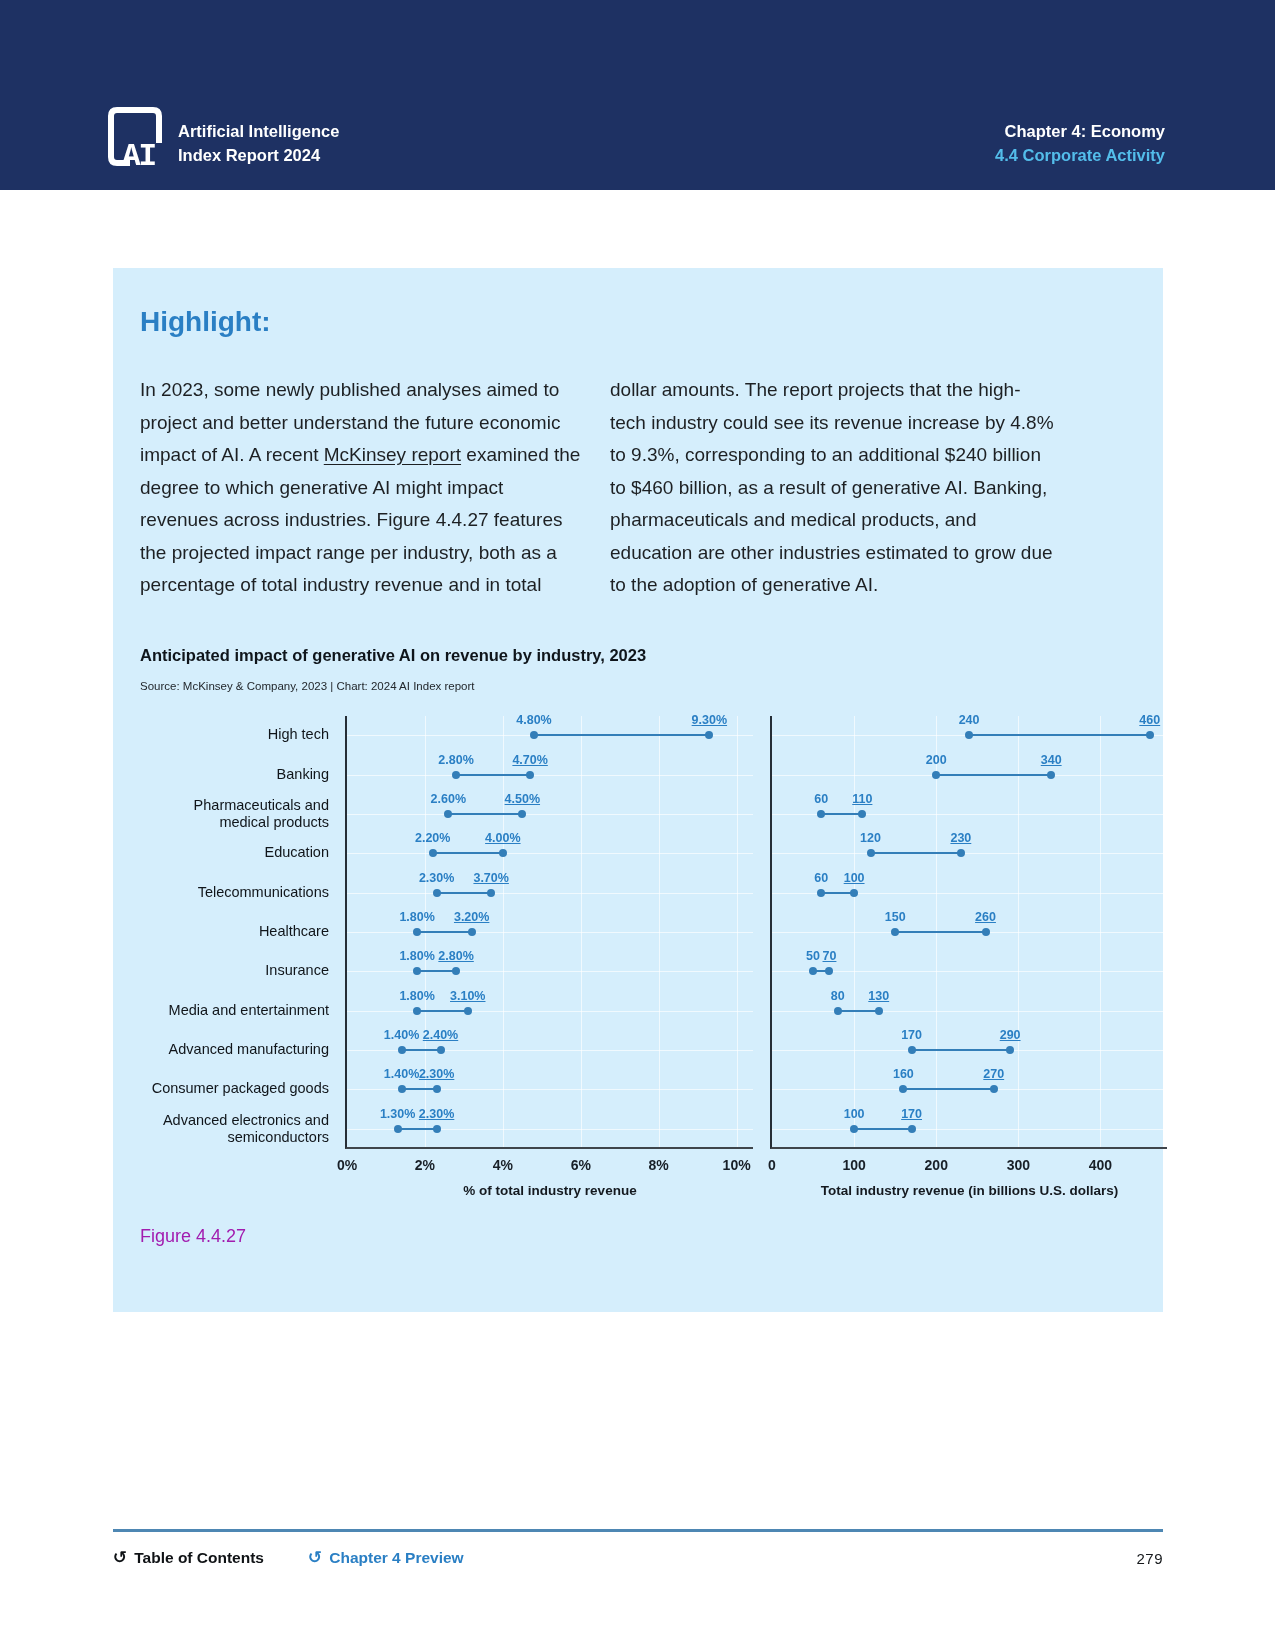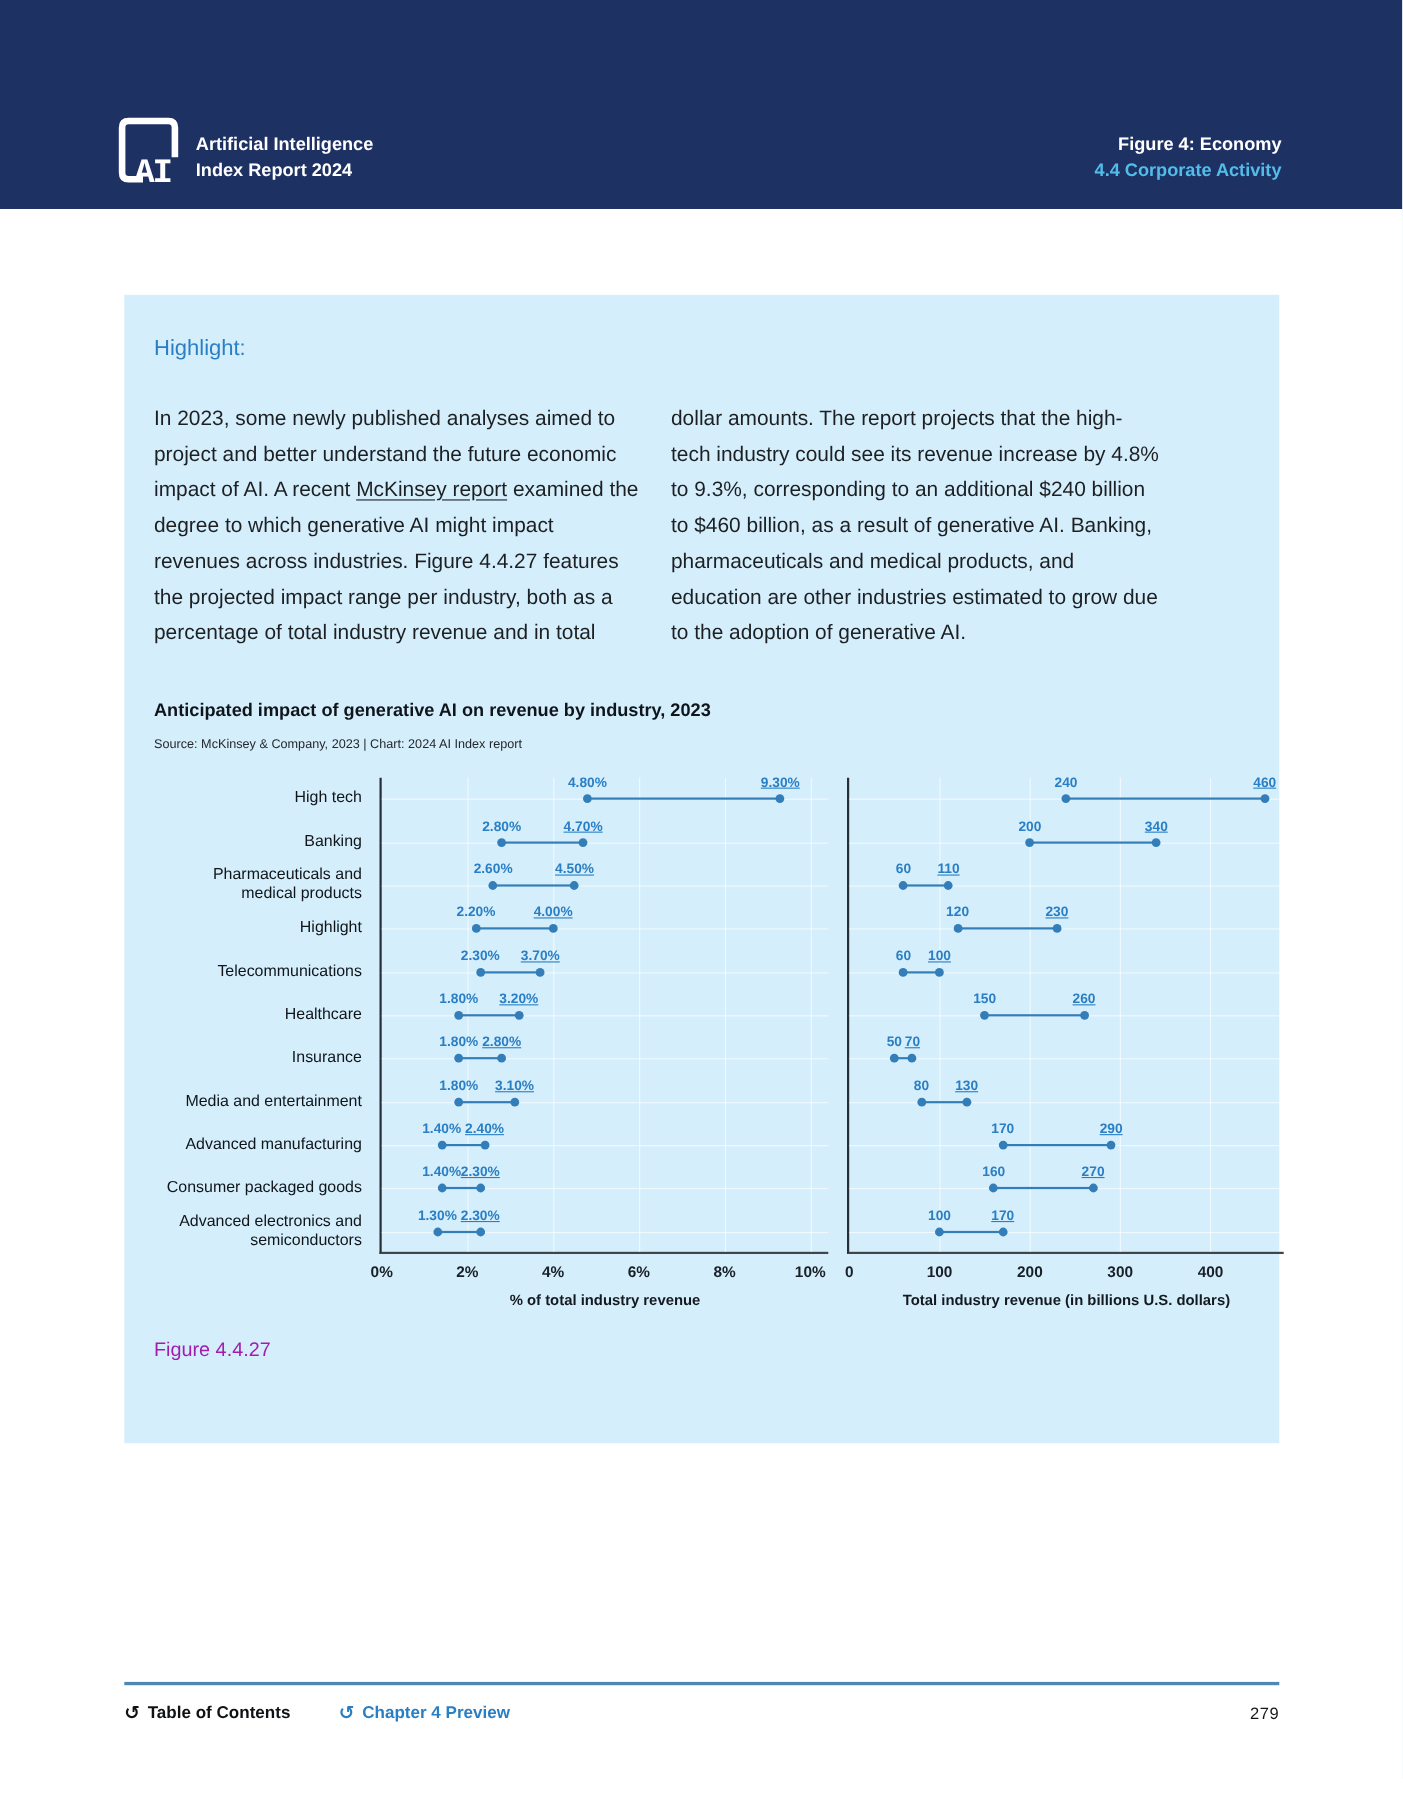--- a/index.html
+++ b/index.html
@@ -13,21 +13,21 @@
             justify-content:space-between; padding:0 110px 20px 107px; }
   .brand { display:flex; align-items:flex-end; gap:15px; }
   .brand-text { color:#fff; font-weight:700; font-size:16.5px; line-height:1.5; padding-bottom:2px; }
   .chapter { text-align:right; font-weight:700; font-size:16.5px; line-height:1.5; padding-bottom:2px; }
   .chapter-title { color:#ffffff; }
   .chapter-section { color:var(--sky,#53bdea); }
 
   
   .highlight-box { position:absolute; left:113px; top:268px; width:1050px; height:1044px;
                    background:var(--boxbg,#d5eefc); padding:30px 23px 0 27px; }
-  .hl-label { margin-top:8px; color:var(--accent,#2a7fc4); font-size:20px; font-weight:400; }
+  .hl-label { margin-top:8px; color:var(--accent,#2a7fc4); font-size:28px; font-weight:700; }
   .hl-title { margin-top:10px; font-size:33px; font-weight:400; color:#16191c; letter-spacing:-0.3px; }
   .columns { display:flex; gap:25px; margin-top:36px; }
   .col { width:445px; font-size:19px; line-height:32.5px; color:#1d2023; }
   .body-link { color:inherit; text-decoration:underline; text-underline-offset:3px; cursor:pointer; }
 
   
   .chart-title { margin-top:44px; font-size:16.5px; font-weight:700; color:#0f151b; }
   .chart-source { margin-top:15px; font-size:11.5px; color:#23282d; }
   .dumbbell-grid { position:relative; margin-top:24px; height:500px; width:1027px; }
   .cats { position:absolute; left:0; top:0; width:197px; height:433px; }
@@ -78,21 +78,21 @@
           <path d="M 20 57 H 10 Q 4 57 4 51 V 10 Q 4 4 10 4 H 46 Q 52 4 52 10 V 34" fill="none" stroke="#ffffff" stroke-width="6" stroke-linecap="square"></path>
           <text x="15" y="59" fill="#ffffff" font-family="Liberation Mono, DejaVu Sans Mono, monospace" font-size="31" font-weight="700" letter-spacing="-2">AI</text>
         </svg>
       </div>
       <div class="brand-text">
         <div>Artificial Intelligence</div>
         <div>Index Report 2024</div>
       </div>
     </div>
     <div class="chapter">
-      <div class="chapter-title">Figure 4: Economy</div>
+      <div class="chapter-title">Chapter 4: Economy</div>
       <div class="chapter-section">4.4 Corporate Activity</div>
     </div>
   </header>
 
   <section class="highlight-box">
     <div class="hl-label">Highlight:</div>
 
     <div class="columns">
       <p class="col"><span>In 2023, some newly published analyses aimed to project and better understand the future economic impact of AI. A recent </span><a class="body-link">McKinsey report</a><span> examined the degree to which generative AI might impact revenues across industries. Figure 4.4.27 features the projected impact range per industry, both as a percentage of total industry revenue and in total</span></p>
       <p class="col">dollar amounts. The report projects that the high-tech industry could see its revenue increase by 4.8% to 9.3%, corresponding to an additional $240 billion to $460 billion, as a result of generative AI. Banking, pharmaceuticals and medical products, and education are other industries estimated to grow due to the adoption of generative AI.</p>
@@ -100,21 +100,21 @@
 
     <div class="chart-title">Anticipated impact of generative AI on revenue by industry, 2023</div>
     <div class="chart-source">Source: McKinsey &amp; Company, 2023 | Chart: 2024 AI Index report</div>
 
     <div class="dumbbell-grid" id="dumbbell-grid">
       <div class="cats" id="cats">
           <div class="cat" style="top: 19.6818px;">High tech</div>
           <div class="cat" style="top: 59.0455px;">Banking</div>
           <div class="cat" style="top: 98.4091px;">Pharmaceuticals and
 medical products</div>
-          <div class="cat" style="top: 137.773px;">Highlight</div>
+          <div class="cat" style="top: 137.773px;">Education</div>
           <div class="cat" style="top: 177.136px;">Telecommunications</div>
           <div class="cat" style="top: 216.5px;">Healthcare</div>
           <div class="cat" style="top: 255.864px;">Insurance</div>
           <div class="cat" style="top: 295.227px;">Media and entertainment</div>
           <div class="cat" style="top: 334.591px;">Advanced manufacturing</div>
           <div class="cat" style="top: 373.955px;">Consumer packaged goods</div>
           <div class="cat" style="top: 413.318px;">Advanced electronics and
 semiconductors</div>
         </div>
     <div class="panel panel-pct">

